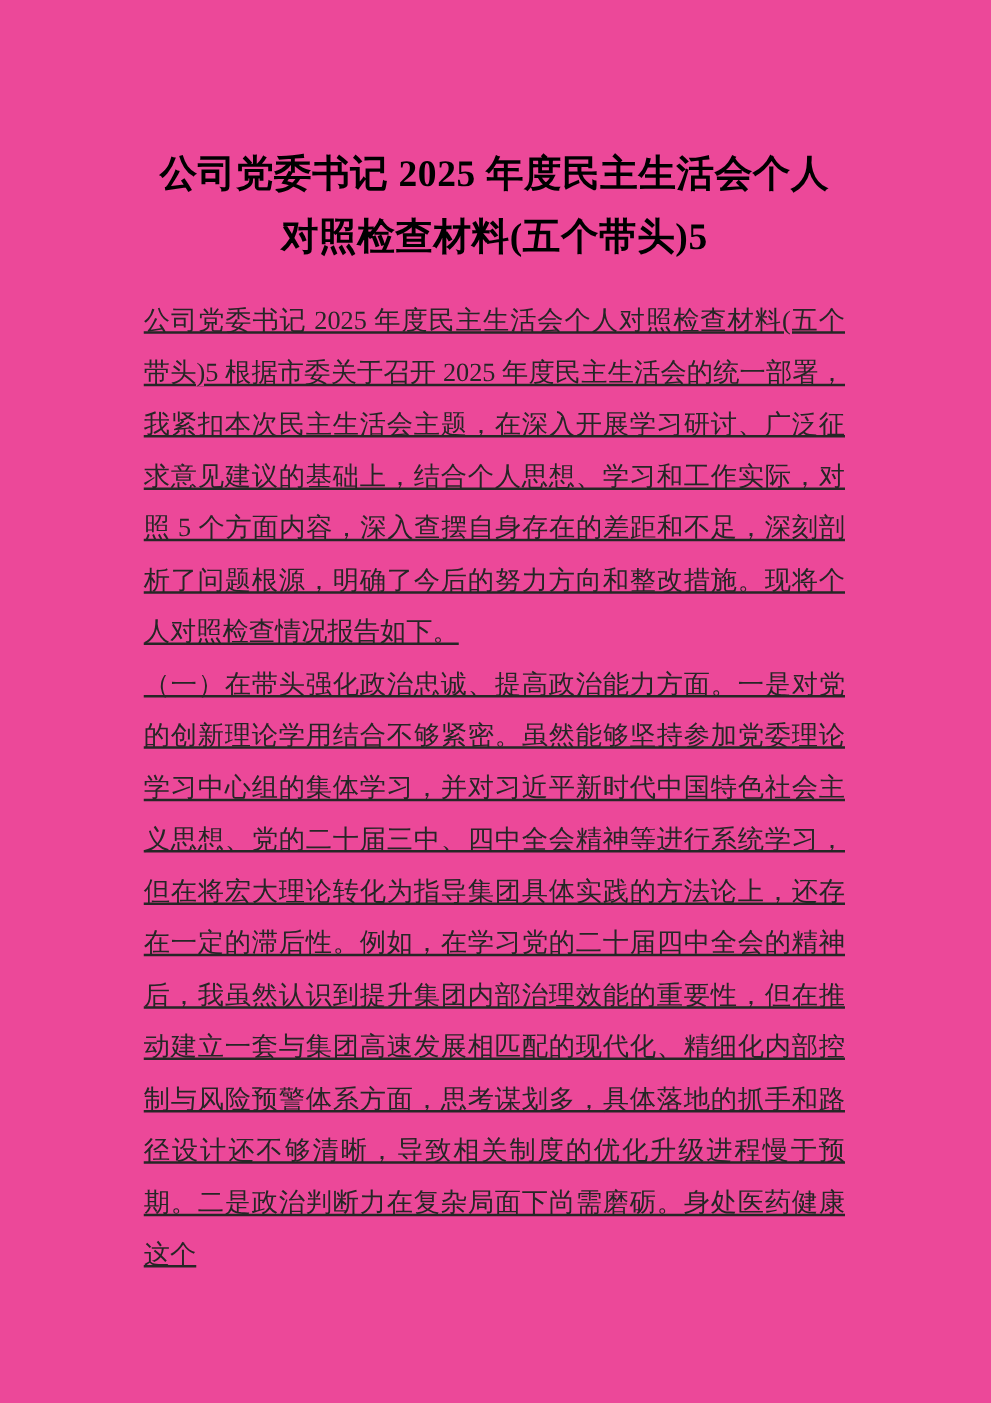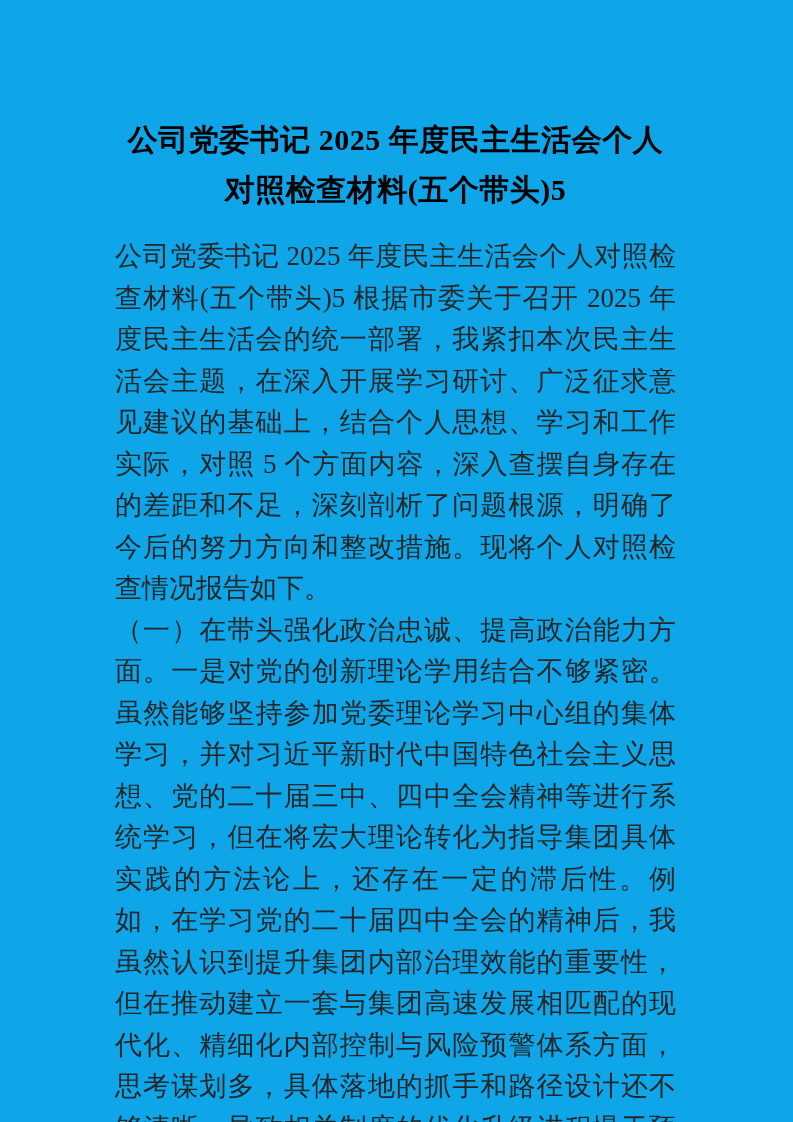--- a/index.html
+++ b/index.html
@@ -7,46 +7,47 @@
     padding: 0;
     background: #ffffff;
   }
   .page {
     position: relative;
     width: 793px;
     height: 1122px;
     box-sizing: border-box;
     margin: 0;
     padding: 115px 117px 0 115px;
-    background: #0ea5e9;
+    background: #ec4899;
     overflow: hidden;
     font-family: "Liberation Serif", serif;
   }
   .doc-title {
     margin: 0 0 21px 0;
     font-size: 30px;
     line-height: 50px;
     font-weight: 700;
     text-align: center;
     color: #000000;
     letter-spacing: 0.5px;
   }
   .doc-body {
     width: 561px;
   }
   .para {
     margin: 0;
-    font-size: 27px;
+    font-size: 21px;
     line-height: 41.5px;
     font-weight: 400;
     text-align: justify;
     text-justify: inter-character;
     color: #262626;
     word-break: break-all;
     overflow-wrap: break-word;
+    text-decoration: underline;
   }
 </style>
 </head>
 <body>
 
 <div class="page">
   <h1 class="doc-title">公司党委书记 2025 年度民主生活会个人对照检查材料(五个带头)5</h1>
   <div class="doc-body">
     <p class="para">公司党委书记 2025 年度民主生活会个人对照检查材料(五个带头)5 根据市委关于召开 2025 年度民主生活会的统一部署，我紧扣本次民主生活会主题，在深入开展学习研讨、广泛征求意见建议的基础上，结合个人思想、学习和工作实际，对照 5 个方面内容，深入查摆自身存在的差距和不足，深刻剖析了问题根源，明确了今后的努力方向和整改措施。现将个人对照检查情况报告如下。</p>
     <p class="para">（一）在带头强化政治忠诚、提高政治能力方面。一是对党的创新理论学用结合不够紧密。虽然能够坚持参加党委理论学习中心组的集体学习，并对习近平新时代中国特色社会主义思想、党的二十届三中、四中全会精神等进行系统学习，但在将宏大理论转化为指导集团具体实践的方法论上，还存在一定的滞后性。例如，在学习党的二十届四中全会的精神后，我虽然认识到提升集团内部治理效能的重要性，但在推动建立一套与集团高速发展相匹配的现代化、精细化内部控制与风险预警体系方面，思考谋划多，具体落地的抓手和路径设计还不够清晰，导致相关制度的优化升级进程慢于预期。二是政治判断力在复杂局面下尚需磨砺。身处医药健康这个</p>

